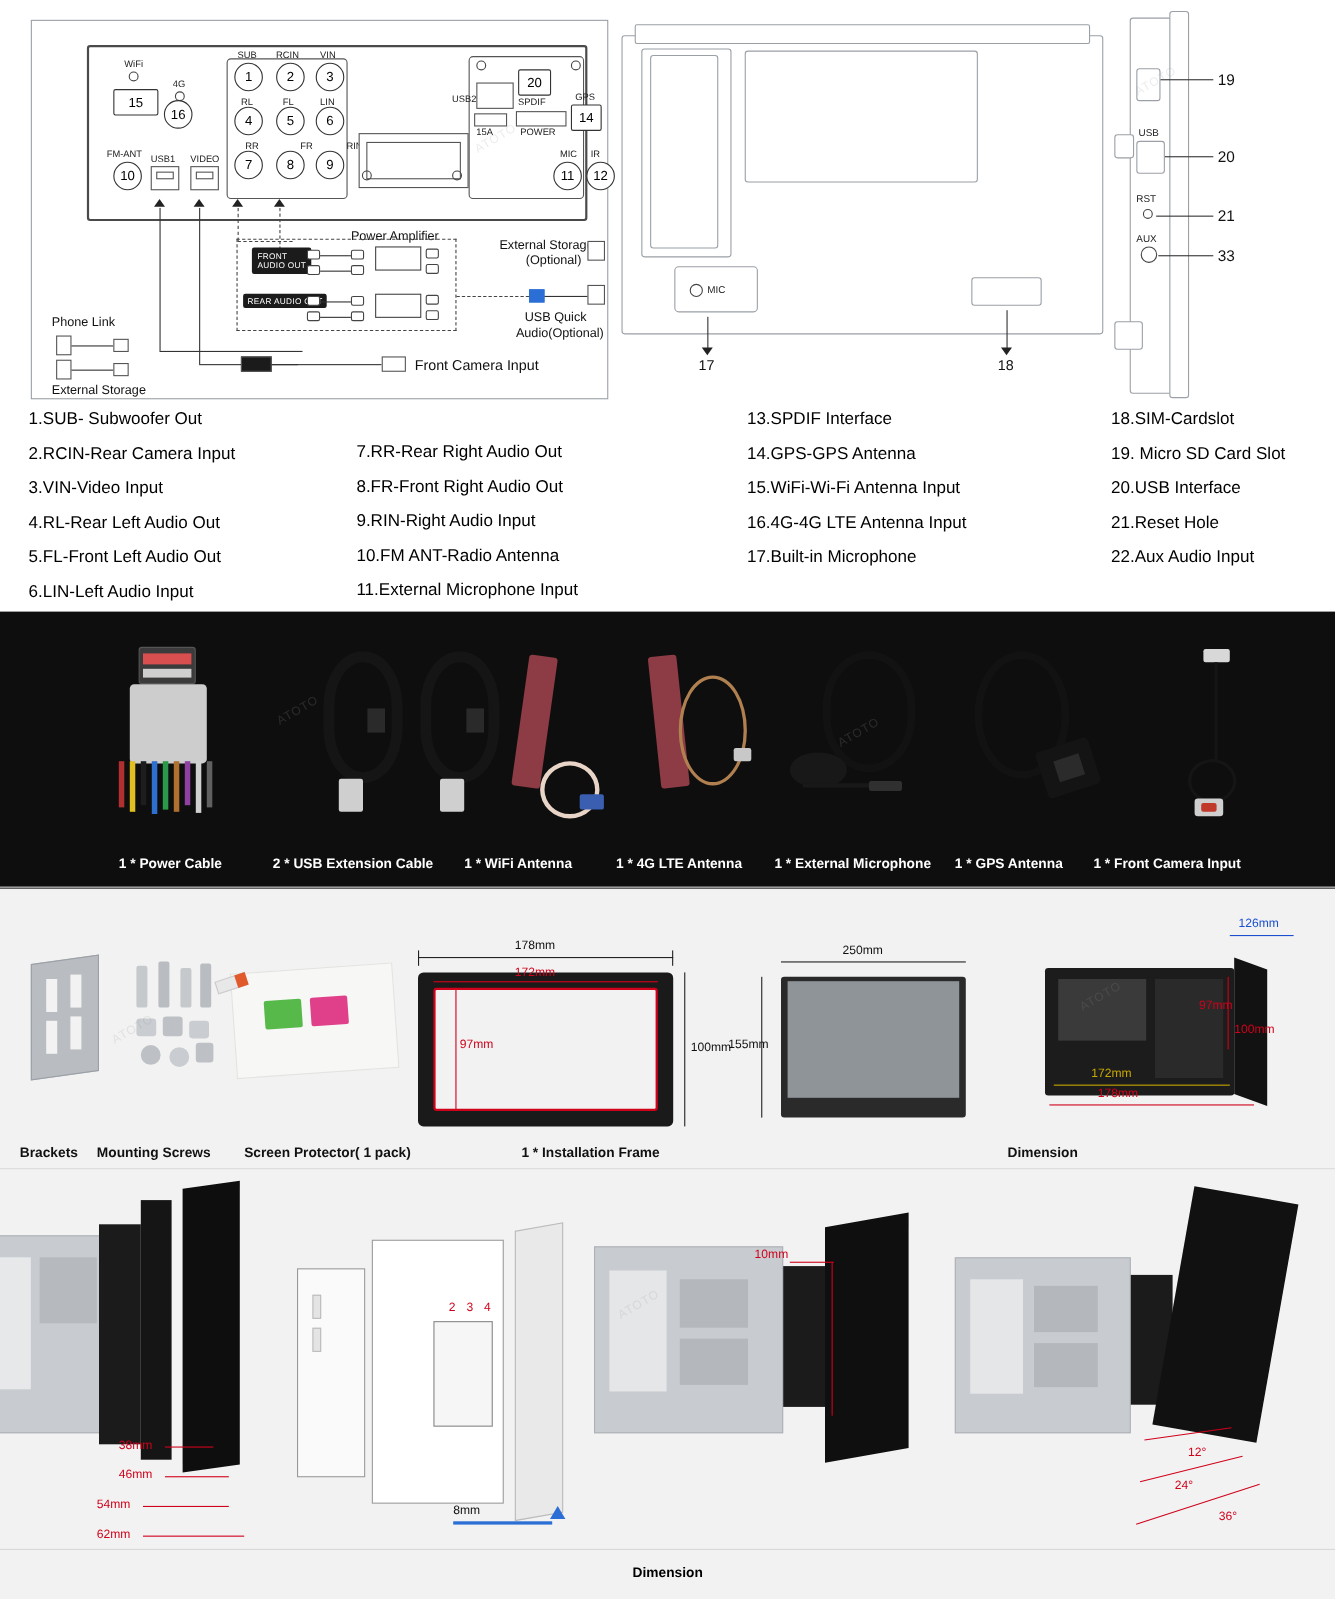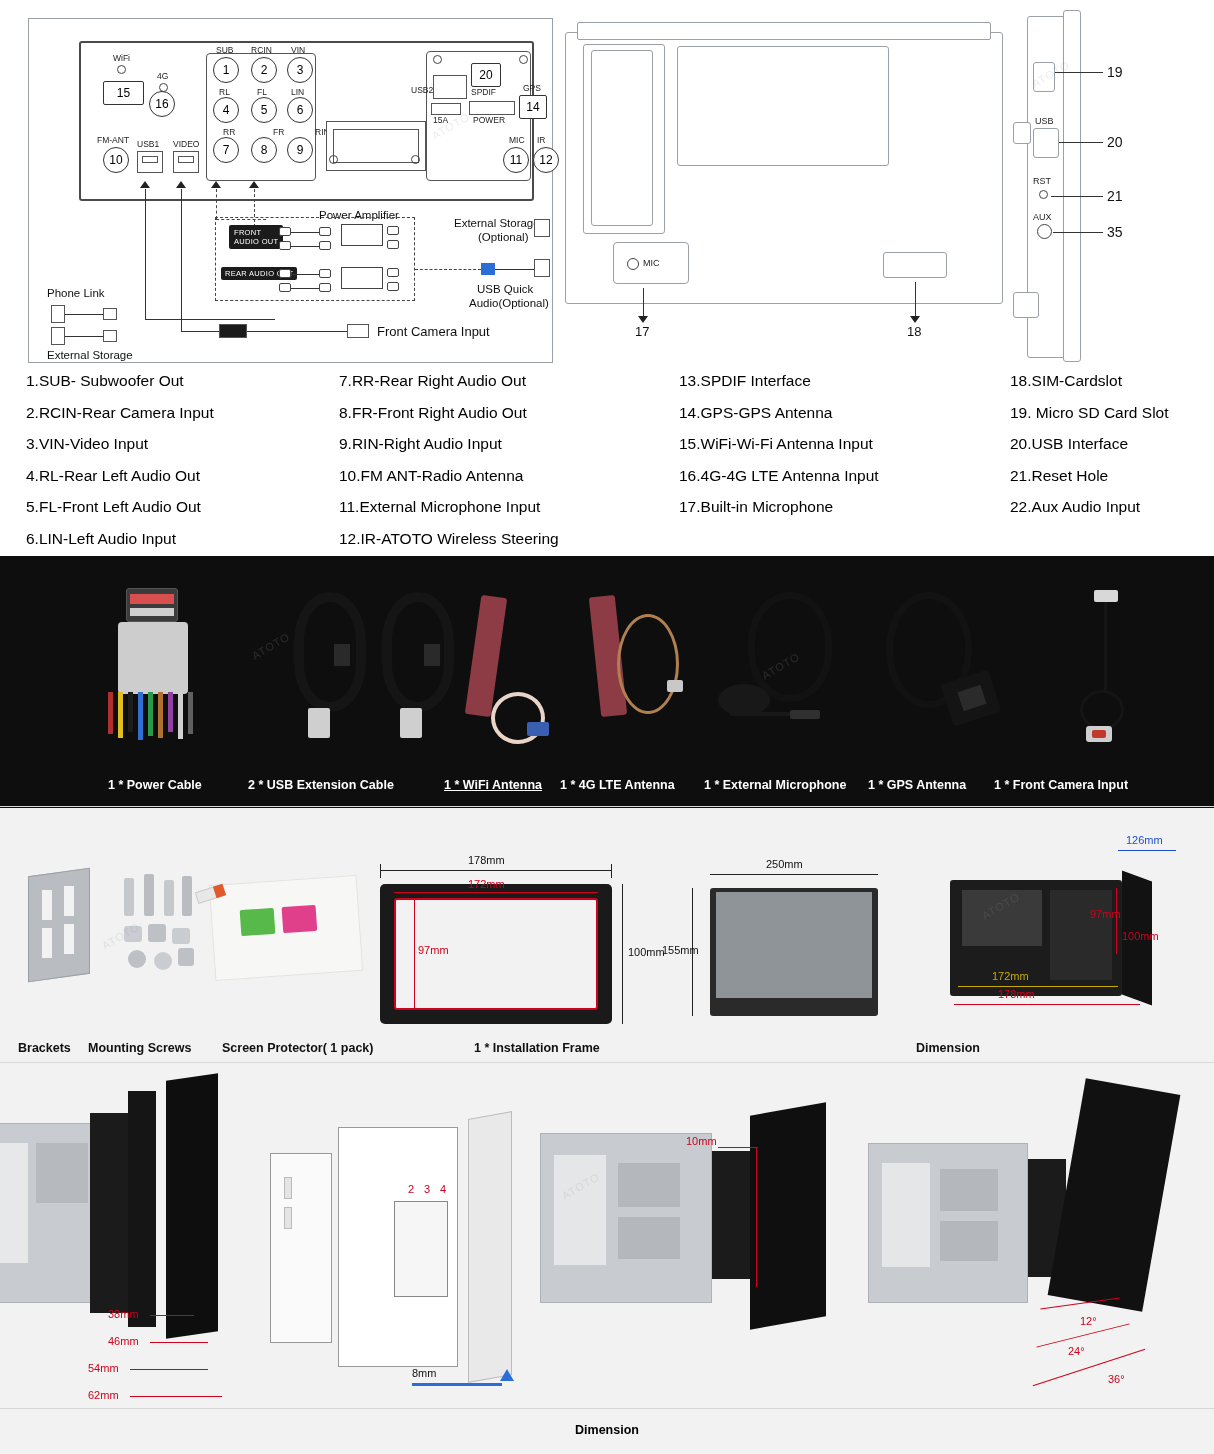--- a/index.html
+++ b/index.html
@@ -260,33 +260,33 @@
     <div class="tinylbl" style="left:468px;top:202px;font-size:9px;">AUX</div>
     <div class="smallcircle" style="left:472px;top:214px;width:15px;height:15px;"></div>
 
     <div class="solidh" style="left:490px;top:62px;width:48px;"></div>
     <div class="capt" style="left:542px;top:54px;font-size:14px;">19</div>
     <div class="solidh" style="left:494px;top:132px;width:44px;"></div>
     <div class="capt" style="left:542px;top:124px;font-size:14px;">20</div>
     <div class="solidh" style="left:486px;top:186px;width:52px;"></div>
     <div class="capt" style="left:542px;top:178px;font-size:14px;">21</div>
     <div class="solidh" style="left:488px;top:222px;width:50px;"></div>
-    <div class="capt" style="left:542px;top:214px;font-size:14px;">35</div>
+    <div class="capt" style="left:542px;top:214px;font-size:14px;">33</div>
   </div>
 
   <div id="legend">
     <div class="col" style="left:26px;">
       <div class="row">1.SUB- Subwoofer Out</div>
       <div class="row">2.RCIN-Rear Camera Input</div>
       <div class="row">3.VIN-Video Input</div>
       <div class="row">4.RL-Rear Left Audio Out</div>
       <div class="row">5.FL-Front Left Audio Out</div>
       <div class="row">6.LIN-Left Audio Input</div>
     </div>
-    <div class="col" style="left:339px;">
+    <div class="col" style="left:324px;margin-top:30px;">
       <div class="row">7.RR-Rear Right Audio Out</div>
       <div class="row">8.FR-Front Right Audio Out</div>
       <div class="row">9.RIN-Right Audio Input</div>
       <div class="row">10.FM ANT-Radio Antenna</div>
       <div class="row">11.External Microphone Input</div>
       <div class="row">12.IR-ATOTO Wireless Steering</div>
     </div>
     <div class="col" style="left:679px;">
       <div class="row">13.SPDIF Interface</div>
       <div class="row">14.GPS-GPS Antenna</div>
@@ -363,21 +363,21 @@
   <div style="position:absolute;left:1060px;top:34px;width:90px;height:158px;">
     <div style="position:absolute;left:34px;top:0;width:24px;height:12px;background:#d8d8d8;border-radius:2px;"></div>
     <div style="position:absolute;left:44px;top:12px;width:3px;height:90px;background:#151515;"></div>
     <div style="position:absolute;left:20px;top:100px;width:44px;height:40px;border:3px solid #151515;border-radius:50%;"></div>
     <div style="position:absolute;left:26px;top:136px;width:26px;height:16px;background:#cfcfcf;border-radius:3px;"></div>
     <div style="position:absolute;left:32px;top:140px;width:14px;height:8px;background:#c0392b;border-radius:2px;"></div>
   </div>
 
   <div class="acc-lbl" style="left:108px;">1 * Power Cable</div>
   <div class="acc-lbl" style="left:248px;">2 * USB Extension Cable</div>
-  <div class="acc-lbl" style="left:444px;text-decoration:underline;">1 * WiFi Antenna</div>
+  <div class="acc-lbl" style="left:422px;">1 * WiFi Antenna</div>
   <div class="acc-lbl" style="left:560px;">1 * 4G LTE Antenna</div>
   <div class="acc-lbl" style="left:704px;">1 * External Microphone</div>
   <div class="acc-lbl" style="left:868px;">1 * GPS Antenna</div>
   <div class="acc-lbl" style="left:994px;">1 * Front Camera Input</div>
 </div>
 
 <div id="sec-dim">
 
   <div style="position:absolute;left:22px;top:58px;width:80px;height:120px;">
     <div style="position:absolute;left:6px;top:6px;width:62px;height:106px;background:#b9bcc0;transform:skewY(-8deg);border:1px solid #9aa0a6;"></div>

